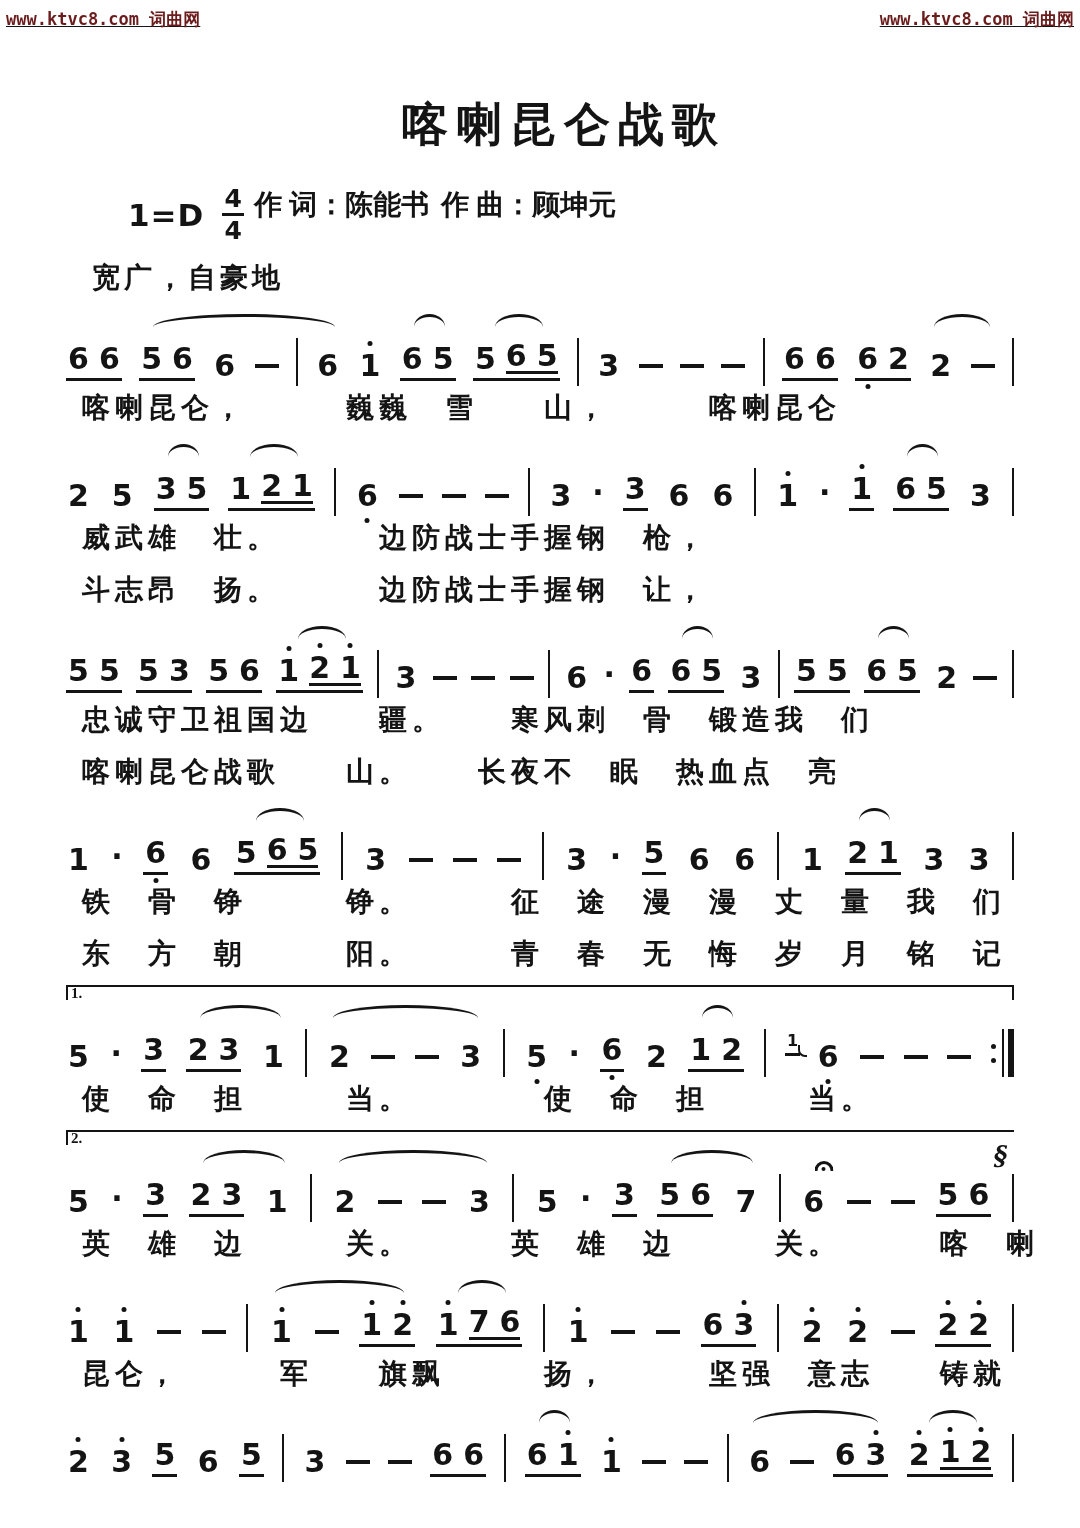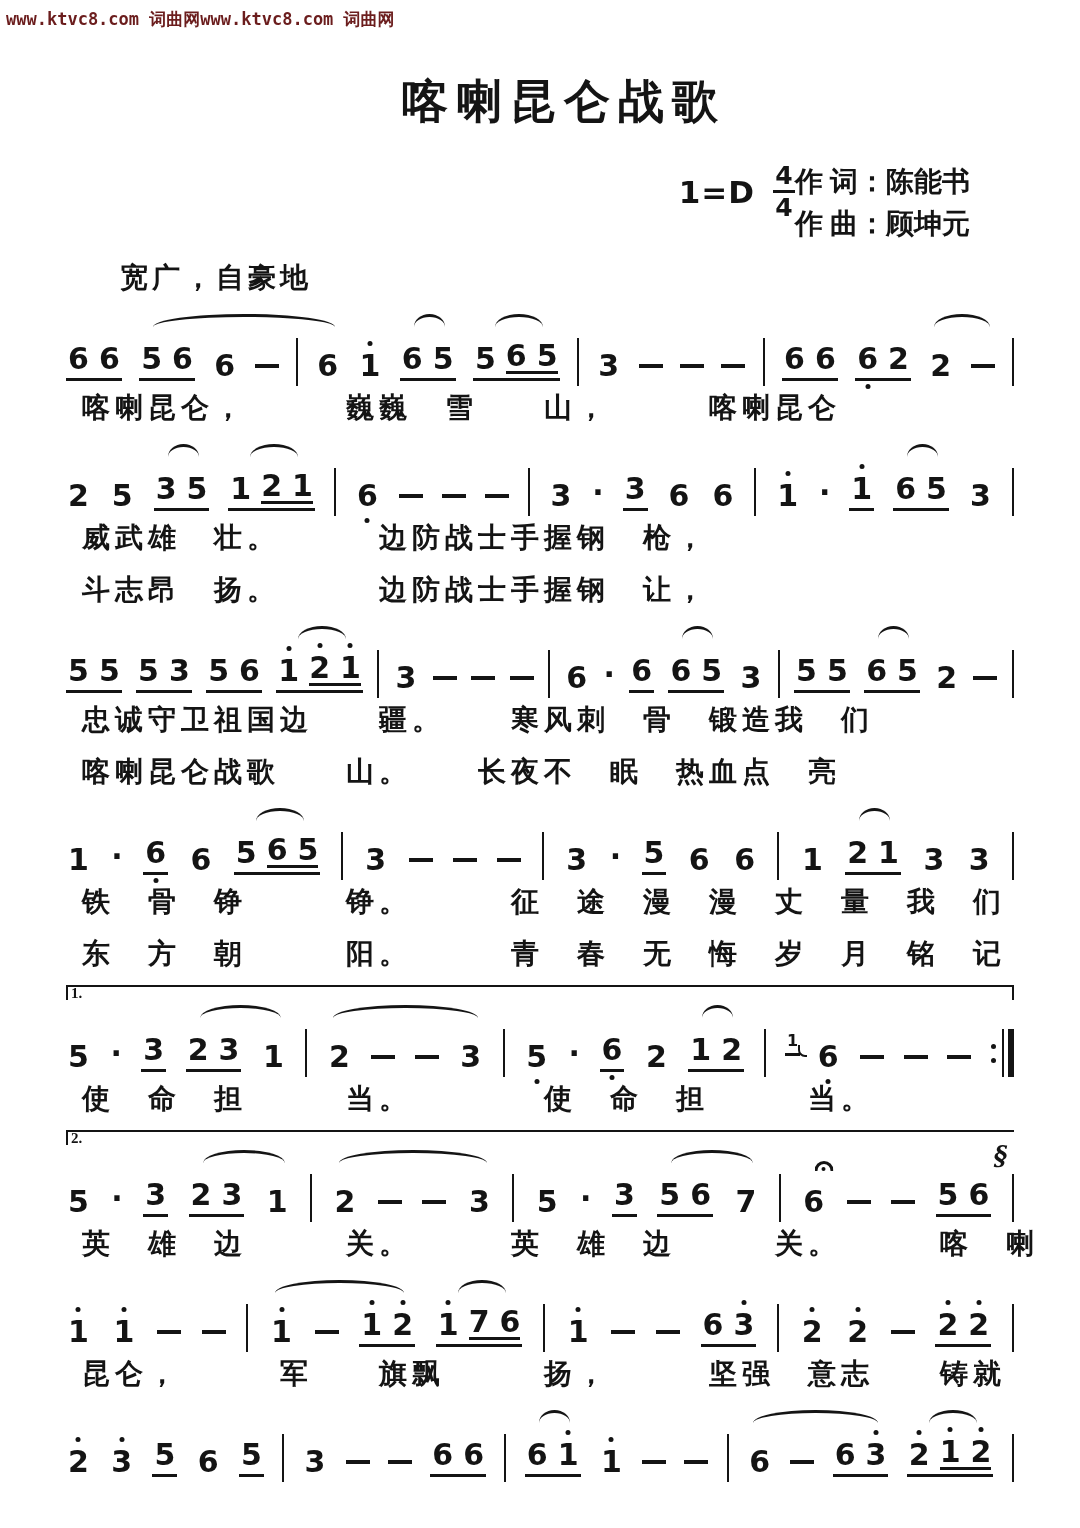--- a/index.html
+++ b/index.html
@@ -4,33 +4,33 @@
 <style>
   :root{
     --ink:#141414; --wm:#6b1d1d; --pink:#e9127d;
   }
   *{box-sizing:border-box;}
   html,body{margin:0;padding:0;background:#ffffff;}
   body{width:1080px;min-height:1528px;font-family:"Liberation Serif","DejaVu Serif",serif;color:var(--ink);}
   .page{width:1080px;min-height:1528px;display:flex;flex-direction:column;padding:0 0 14px 0;}
 
   
-  .wm-row{display:flex;justify-content:flex-start;padding:8px 6px 0 6px;}
+  .wm-row{display:flex;justify-content:space-between;padding:8px 6px 0 6px;text-decoration:underline;}
   .wm{font-family:"DejaVu Sans Mono","Liberation Mono",monospace;font-size:17px;color:var(--wm);font-weight:bold;}
 
   
-  .title{text-align:center;font-size:46px;font-weight:bold;letter-spacing:8px;margin-top:40px;padding-left:48px;}
-  .meta{display:flex;justify-content:flex-end;align-items:flex-start;padding:30px 110px 0 128px;}
+  .title{text-align:center;font-size:46px;font-weight:bold;letter-spacing:8px;margin-top:63px;padding-left:48px;}
+  .meta{display:flex;justify-content:flex-start;align-items:flex-start;padding:30px 110px 0 128px;}
   .keysig{display:flex;align-items:center;gap:18px;font-family:"DejaVu Sans","Liberation Sans",sans-serif;}
   .key{font-size:31px;font-weight:bold;letter-spacing:1px;}
   .ts{display:inline-flex;flex-direction:column;align-items:center;line-height:1;}
   .ts i{font-style:normal;font-size:25px;font-weight:bold;}
   .ts-bar{width:22px;height:3px;background:var(--ink);margin:2px 0;}
-  .credits{display:flex;flex-direction:column;gap:4px;font-size:28px;font-weight:bold;}
-  .tempo{font-size:28px;font-weight:bold;padding:16px 0 0 120px;letter-spacing:4px;font-family:Liberation Mono, monospace;}
+  .credits{display:flex;gap:12px;font-size:28px;font-weight:bold;margin-left:10px;}
+  .tempo{font-size:28px;font-weight:bold;padding:16px 0 0 92px;letter-spacing:4px;font-family:Liberation Mono, monospace;}
 
   
   .score{padding:10px 66px 0 66px;}
   .system{margin-bottom:4px;}
   .volta{position:relative;height:15px;border-top:2px solid var(--ink);border-left:2px solid var(--ink);margin:6px 0 -2px 0;}
   .volta.vr{border-right:2px solid var(--ink);}
   .volta .vlabel{position:absolute;top:-2px;left:3px;font-size:15px;font-weight:bold;}
 
   .notes-row{position:relative;display:flex;justify-content:space-between;align-items:flex-end;height:74px;padding-top:26px;}
   .grp{position:relative;display:inline-flex;align-items:flex-end;padding:0 2px;}

